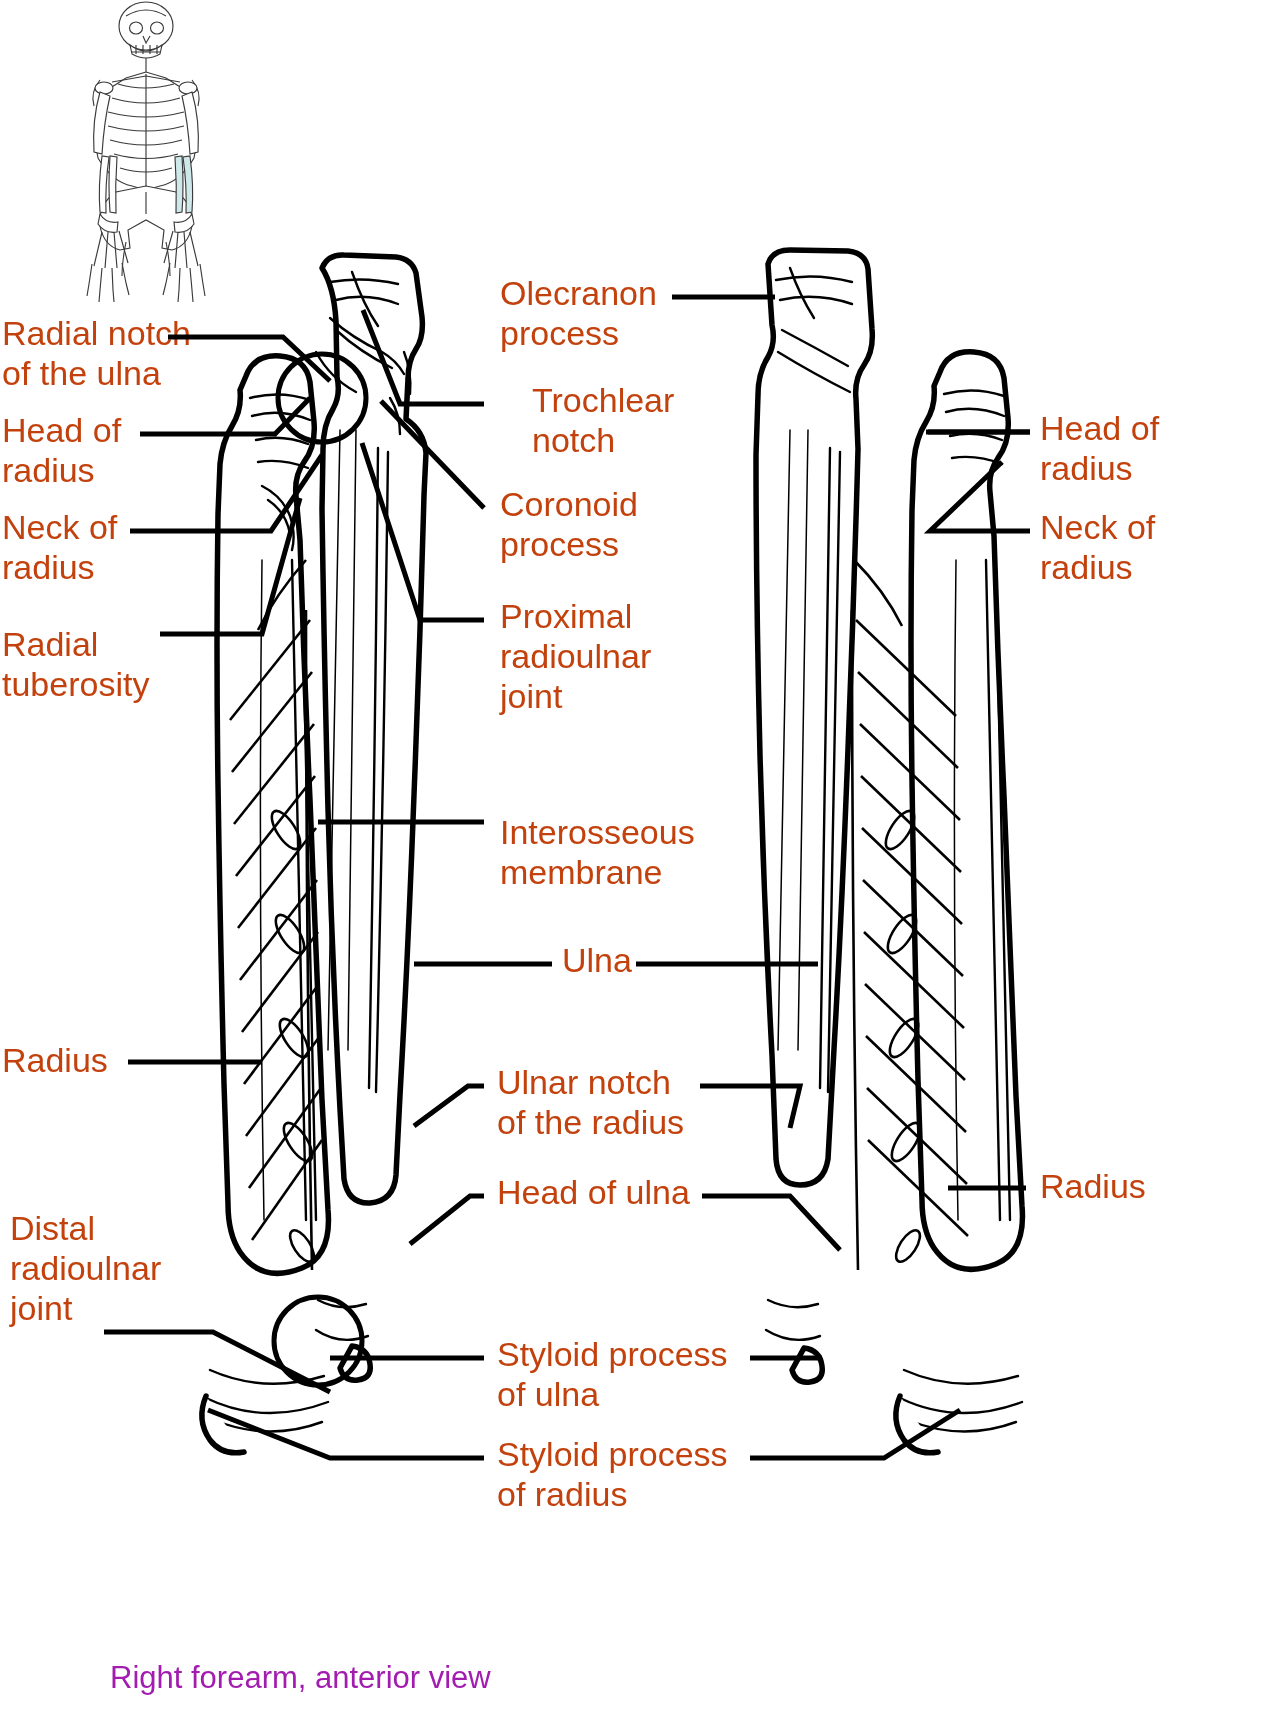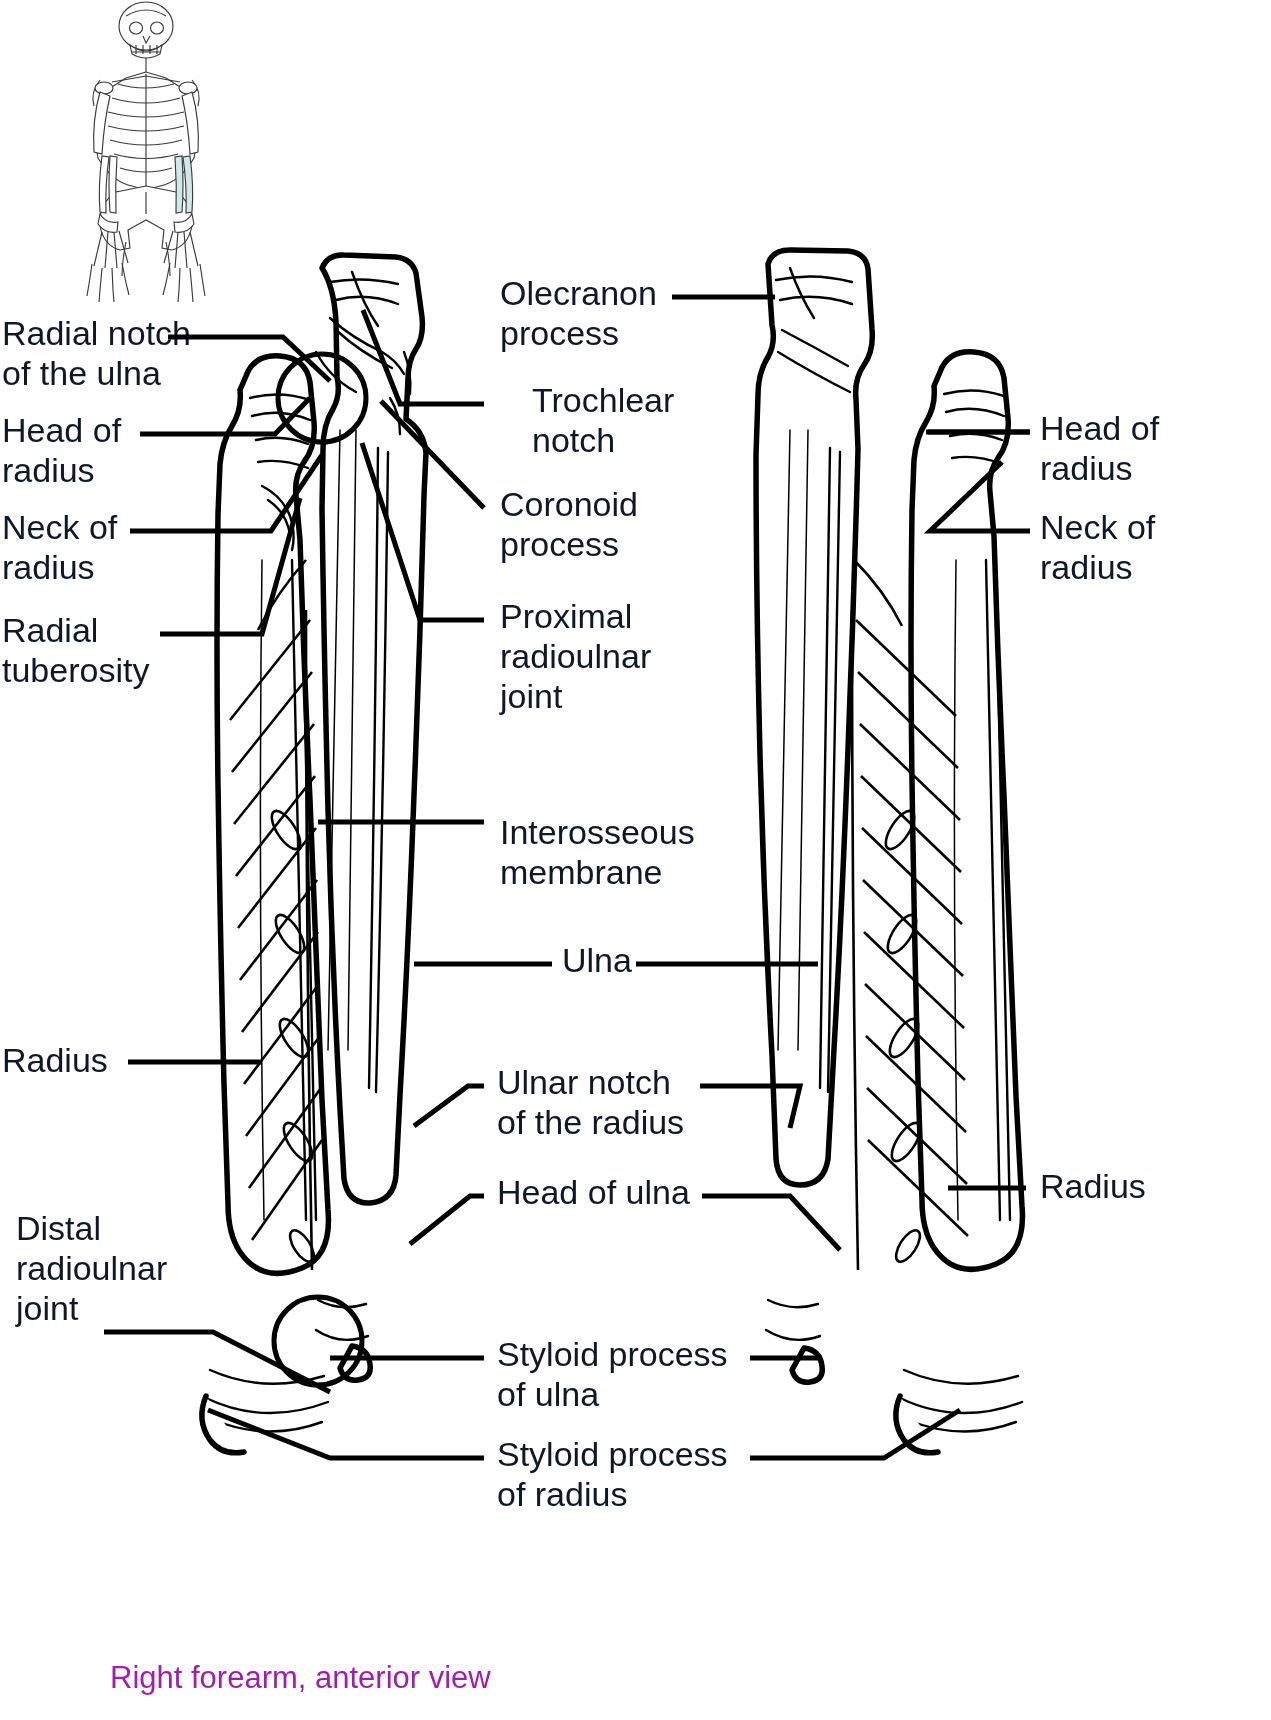--- a/index.html
+++ b/index.html
@@ -1,19 +1,19 @@
 <!DOCTYPE html>
 <html><head>
 <meta charset="utf-8">
 <style>
   html,body{margin:0;padding:0;background:#ffffff;}
   body{width:1271px;height:1720px;position:relative;overflow:hidden;
        font-family:"Liberation Sans","DejaVu Sans",sans-serif;color:#000;}
   #stage{position:absolute;inset:0;width:1271px;height:1720px;}
-  .lbl{position:absolute;font-size:34px;line-height:40px;color:#0f172a;white-space:pre-line;}
+  .lbl{position:absolute;font-size:34px;line-height:40px;color:#c2410c;white-space:pre-line;}
   .cap{position:absolute;font-size:31px;line-height:36px;color:#a21caf;white-space:nowrap;}
   svg.art{position:absolute;left:0;top:0;width:1271px;height:1720px;overflow:visible;}
   .leader{stroke:#000;stroke-width:5;fill:none;stroke-linecap:butt;stroke-linejoin:miter;}
   .bone{fill:#ffffff;stroke:#000;stroke-width:5.5;stroke-linejoin:round;stroke-linecap:round;}
   .bonethin{fill:none;stroke:#000;stroke-width:2.4;stroke-linecap:round;}
   .bonehair{fill:none;stroke:#000;stroke-width:1.5;stroke-linecap:round;}
   .memb{fill:none;stroke:#000;stroke-width:2.6;}
   .circ{fill:none;stroke:#000;stroke-width:5;}
   .skel{fill:none;stroke:#3a3a3a;stroke-width:1.15;}
   .skelf{fill:#ffffff;stroke:#3a3a3a;stroke-width:1.15;}
@@ -261,24 +261,24 @@
     <path class="leader" d="M1030 531 H930 L1002 462"></path>
     <path class="leader" d="M1026 1188 H948"></path>
   </svg>
 
   <div class="lbl" style="left:2px;top:313px;">Radial notch
 of the ulna</div>
   <div class="lbl" style="left:2px;top:410px;">Head of
 radius</div>
   <div class="lbl" style="left:2px;top:507px;">Neck of
 radius</div>
-  <div class="lbl" style="left:2px;top:610px;">Radial
+  <div class="lbl" style="left:2px;top:624px;">Radial
 tuberosity</div>
   <div class="lbl" style="left:2px;top:1040px;">Radius</div>
-  <div class="lbl" style="left:16px;top:1208px;">Distal
+  <div class="lbl" style="left:10px;top:1208px;">Distal
 radioulnar
 joint</div>
 
   <div class="lbl" style="left:500px;top:273px;">Olecranon
 process</div>
   <div class="lbl" style="left:500px;top:380px;margin-left:32px;">Trochlear
 notch</div>
   <div class="lbl" style="left:500px;top:484px;">Coronoid
 process</div>
   <div class="lbl" style="left:500px;top:596px;">Proximal

